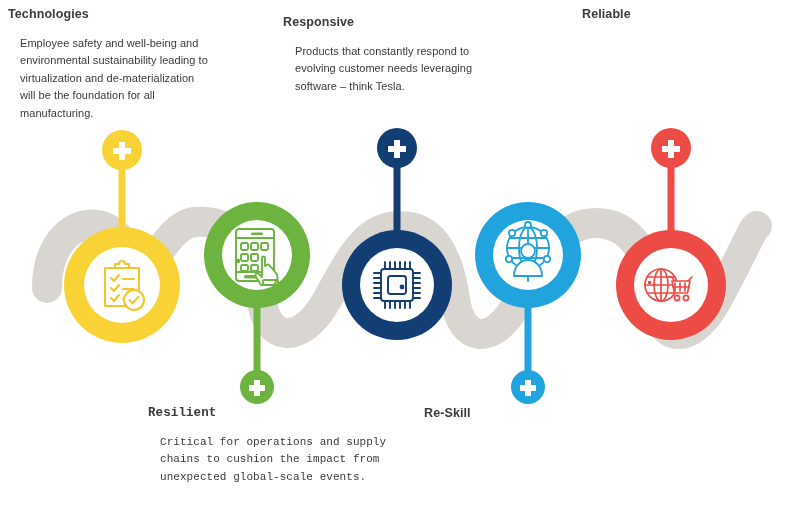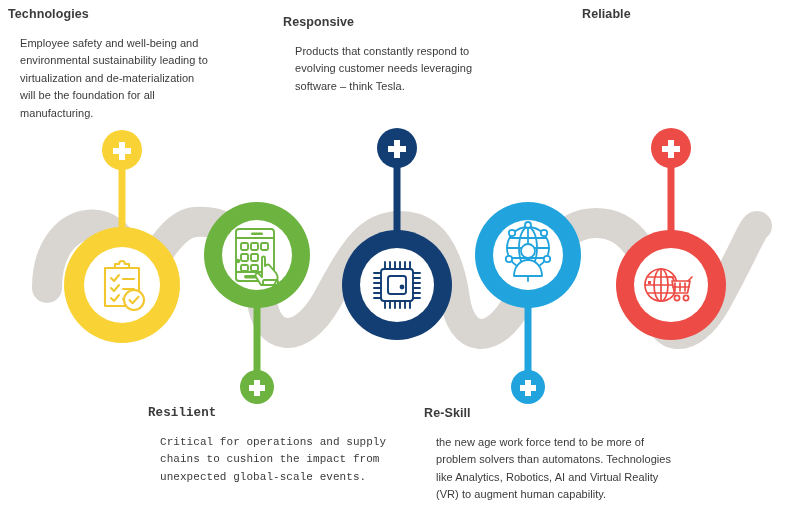--- a/index.html
+++ b/index.html
@@ -200,16 +200,15 @@
     <div class="t-title">Reliable</div>
   </div>
 
   <div class="txtblock" id="tb-resilient">
     <div class="t-title">Resilient</div>
     <div class="t-body">Critical for operations and supply chains to cushion the impact from unexpected global-scale events.</div>
   </div>
 
   <div class="txtblock" id="tb-reskill">
     <div class="t-title">Re-Skill</div>
-    <div class="t-body">the new age work force tend to be more of problem solvers than automatons. Technologies like Analytics, Robotics, AI and Virtual Reality (VR) to augment human capability.</div>
   </div>
 
 </div>
 
 </body></html>

